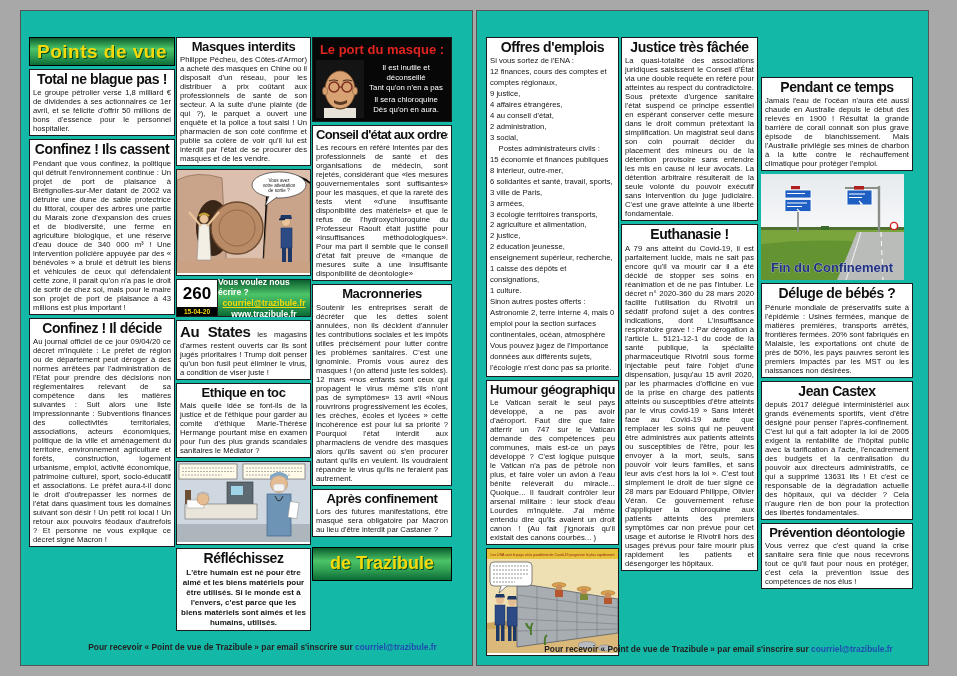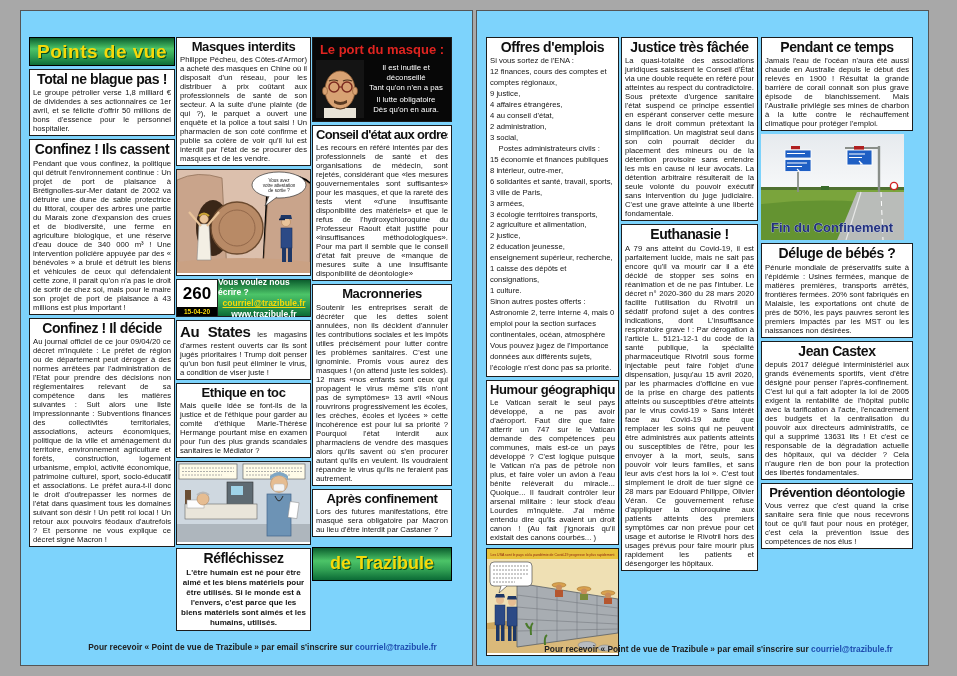--- a/index.html
+++ b/index.html
@@ -1,18 +1,18 @@
 <!DOCTYPE html>
 <html><head>
 <meta charset="utf-8">
 <style>
   html,body{margin:0;padding:0;}
   body{width:957px;height:676px;background:#a8a8a8;position:relative;overflow:hidden;
        font-family:"Liberation Sans","DejaVu Sans",sans-serif;}
-  .page{position:absolute;top:10px;width:453px;height:656px;background:#7dd3fc;border:1px solid #555;box-sizing:border-box;}
+  .page{position:absolute;top:10px;width:453px;height:656px;background:#14b8a6;border:1px solid #555;box-sizing:border-box;}
   #page1{left:20px;} #page2{left:476px;}
   .col{position:absolute;top:26px;display:flex;flex-direction:column;gap:3px;}
   .box{border:1px solid #1c1c1c;background:#fff;padding:2px 3px;box-sizing:border-box;}
   .title{display:block;text-align:center;font-weight:bold;font-size:13px;line-height:1.1;
          color:#101010;letter-spacing:-0.4px;margin:0 0 1px 0;white-space:nowrap;overflow:hidden;}
   .title-sm{font-size:11.5px;letter-spacing:-0.5px;}
   .body{font-size:7.7px;line-height:1.17;text-align:justify;color:#141414;}
   .body-lines{font-size:7.7px;line-height:1.42;text-align:left;color:#141414;white-space:pre-wrap;}
   .green-grad{background:linear-gradient(180deg,#0b5e2e 0%,#4cc468 40%,#2f9e52 70%,#0b6b36 100%);}
   .masthead{border:1px solid #000;height:27px;display:flex;align-items:center;justify-content:center;}
@@ -179,21 +179,21 @@
           <path d="M13 21 Q18 19 22 21 M27 21 Q31 19 36 21" stroke="#4a2f1a" stroke-width="1.2" fill="none"></path>
           <path d="M18 40 Q24 44 31 40 L31 43 Q24 47 18 43 Z" fill="#5a3a22"></path>
           <path d="M20 48 Q24 50 29 48" stroke="#4a2f1a" stroke-width="0.8" fill="none"></path>
         </svg>
         <div class="mask-texts">
           <div>
             <div>Il est inutile et déconseillé</div>
             <div>Tant qu'on n'en a pas</div>
           </div>
           <div>
-            <div>Il lutte obligatoire</div>
+            <div>Il sera chloroquine</div>
             <div>Dès qu'on en aura.</div>
           </div>
         </div>
       </div>
     </div>
 
     <div class="box">
       <span class="title title-sm" style="font-size:13px;letter-spacing:-0.7px;">Conseil d'état aux ordres</span>
       <div class="body">Les recours en référé intentés par des professionnels de santé et des organisations de médecin, sont rejetés, considérant que «les mesures gouvernementales sont suffisantes» pour les masques, et que la rareté des tests vient «d'une insuffisante disponibilité des matériels» et que le refus de l'hydroxychloroquine du Professeur Raoult était justifié pour «insuffisances méthodologiques». Pour ma part il semble que le conseil d'état fait preuve de «manque de mesures suite à une insuffisante disponibilité de déontologie»</div>
     </div>
@@ -302,21 +302,21 @@
     <div class="box">
       <span class="title" style="font-size:14px">Justice très fâchée</span>
       <div class="body">La quasi-totalité des associations juridiques saisissent le Conseil d'État via une double requête en référé pour atteintes au respect du contradictoire. Sous prétexte d'urgence sanitaire l'état suspend ce principe essentiel en espérant conserver cette mesure dans le droit commun prétextant la simplification. Un magistrat seul dans son coin pourrait décider du placement des mineurs ou de la détention provisoire sans entendre les mis en cause ni leur avocats. La détention arbitraire résulterait de la seule volonté du pouvoir exécutif sans intervention du juge judiciaire. C'est une grave atteinte à une liberté fondamentale.</div>
     </div>
     <div class="box">
       <span class="title" style="font-size:14px">Euthanasie !</span>
       <div class="body">A 79 ans atteint du Covid-19, il est parfaitement lucide, mais ne sait pas encore qu'il va mourir car il a été décidé de stopper ses soins en réanimation et de ne pas l'intuber. Le décret n° 2020-360 du 28 mars 2020 facilite l'utilisation du Rivotril un sédatif profond sujet à des contres indications, dont L'insuffisance respiratoire grave ! : Par dérogation à l'article L. 5121-12-1 du code de la santé publique, la spécialité pharmaceutique Rivotril sous forme injectable peut faire l'objet d'une dispensation, jusqu'au 15 avril 2020, par les pharmacies d'officine en vue de la prise en charge des patients atteints ou susceptibles d'être atteints par le virus covid-19 » Sans intérêt face au Covid-19 autre que remplacer les soins qui ne peuvent être administrés aux patients atteints ou susceptibles de l'être, pour les envoyer à la mort, seuls, sans pouvoir voir leurs familles, et sans leur avis c'est hors la loi ». C'est tout simplement le droit de tuer signé ce 28 mars par Edouard Philippe, Olivier Véran. Ce gouvernement refuse d'appliquer la chloroquine aux patients atteints des premiers symptômes car non prévue pour cet usage et autorise le Rivotril hors des usages prévus pour faire mourir plus rapidement les patients et désengorger les hôpitaux.</div>
     </div>
   </div>
 
-  <div class="col" style="left:284px;width:152px;">
+  <div class="col" style="left:284px;width:152px;margin-top:40px;">
     <div class="box">
       <span class="title" style="font-size:14px">Pendant ce temps</span>
       <div class="body">Jamais l'eau de l'océan n'aura été aussi chaude en Australie depuis le début des relevés en 1900 ! Résultat la grande barrière de corail connait son plus grave épisode de blanchissement. Mais l'Australie privilégie ses mines de charbon à la lutte contre le réchauffement climatique pour protéger l'emploi.</div>
     </div>
 
     <div class="photo">
       <svg width="143" height="106" viewBox="0 0 143 106">
         <defs>
           <linearGradient id="sky" x1="0" y1="0" x2="0" y2="1">
             <stop offset="0" stop-color="#e6eaee"></stop>

